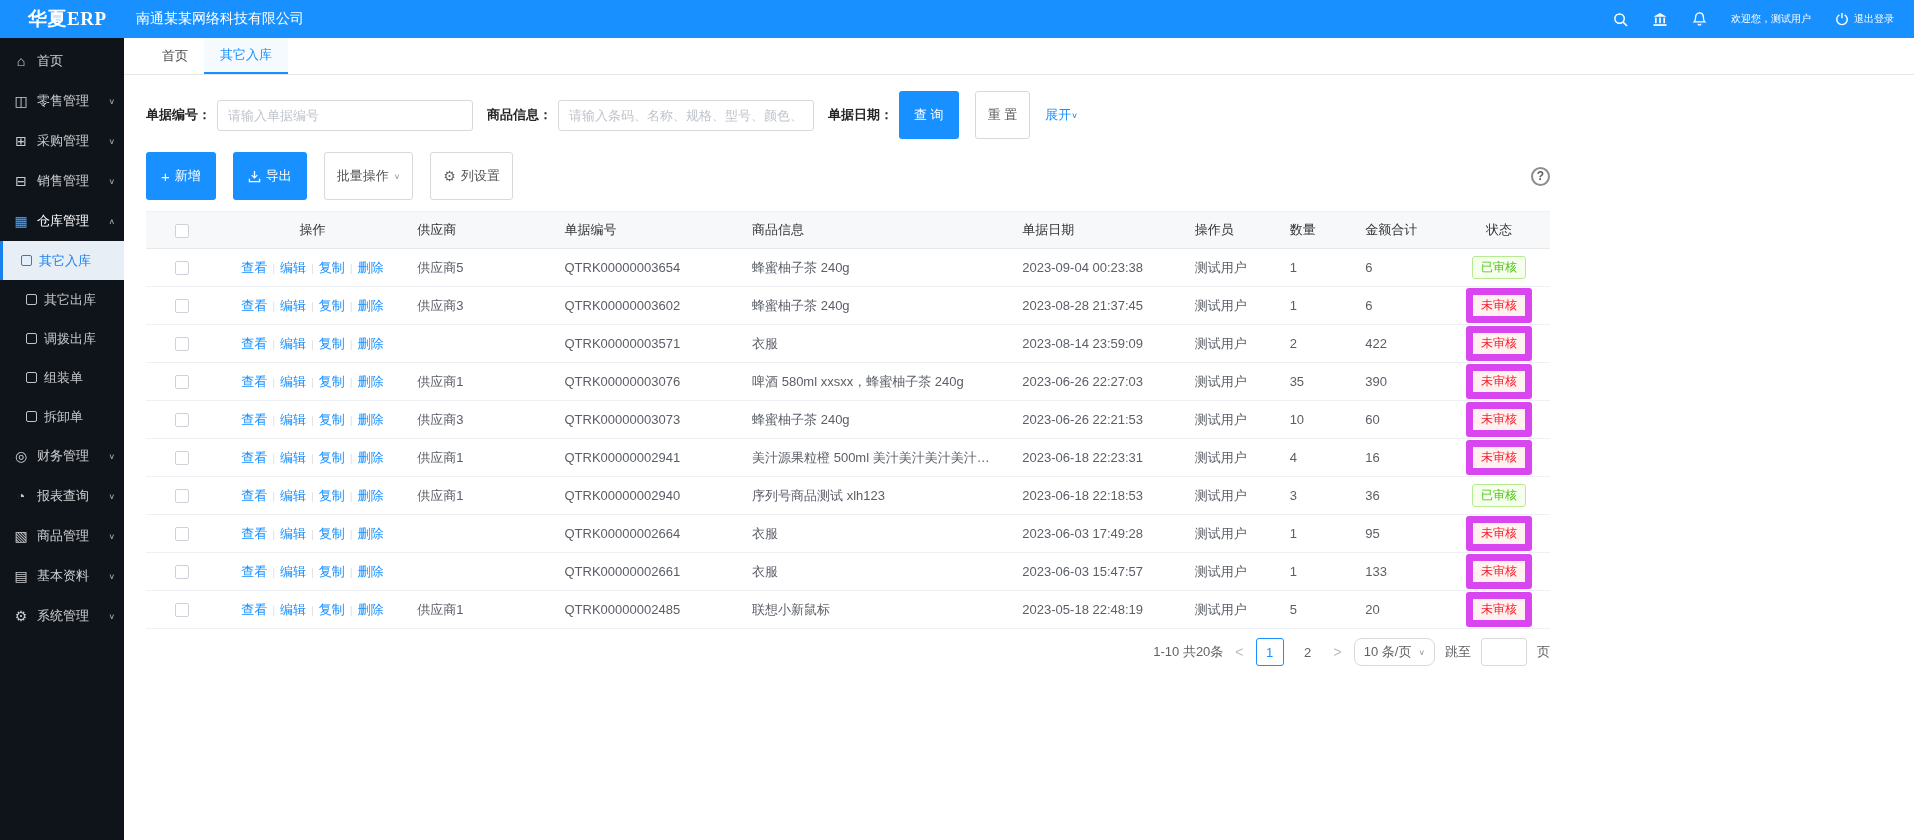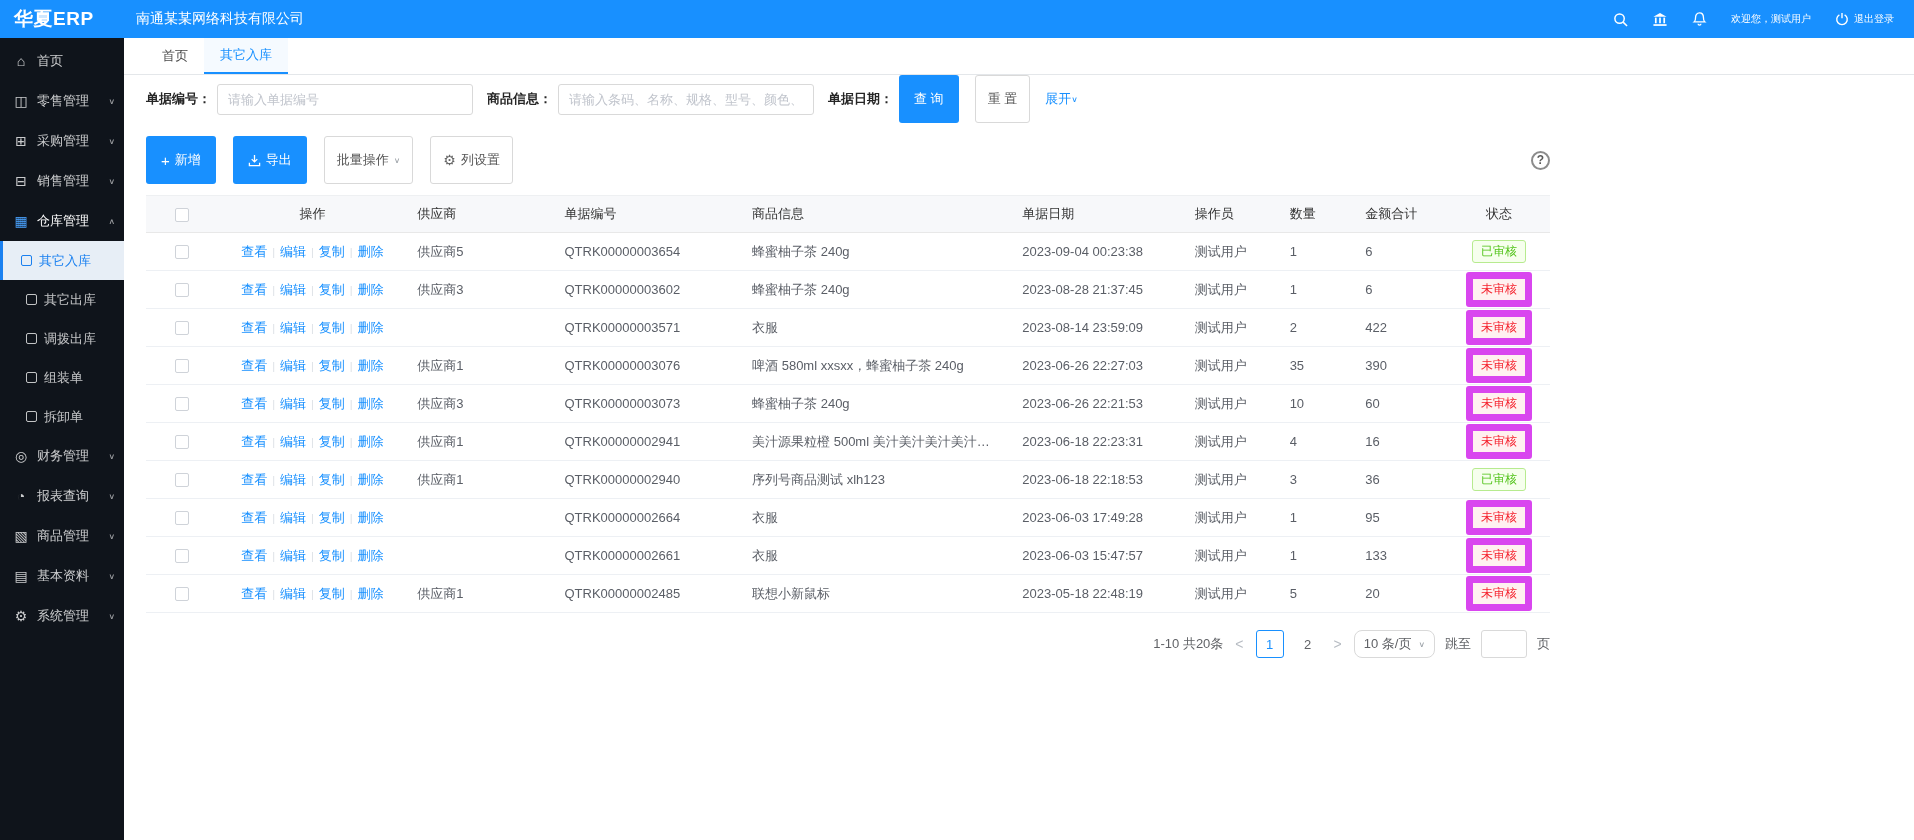--- a/index.html
+++ b/index.html
@@ -3,21 +3,21 @@
 <meta charset="utf-8">
 <style>
   * { box-sizing: border-box; margin: 0; padding: 0; }
   html,body { width: 1914px; height: 840px; }
   body {
     font-family: "Liberation Sans", "DejaVu Sans", sans-serif;
     background: #ffffff; overflow: hidden; font-size: 13px; color: #333;
   }
   
   .topbar { height: 38px; background: #1890ff; display: flex; align-items: center; color: #fff; }
-  .logo { width: 124px; padding-left: 14px; font-size: 19px; font-weight: bold; letter-spacing: .5px; white-space: nowrap; cursor: pointer; }
+  .logo { width: 124px; padding-left: 28px; font-size: 19px; font-weight: bold; letter-spacing: .5px; white-space: nowrap; cursor: pointer; font-family: Liberation Serif, serif; }
   .company { font-size: 14px; margin-left: 12px; font-weight: 500; }
   .topbar-right { margin-left: auto; display: flex; align-items: center; gap: 24px; padding-right: 20px; font-size: 10px; }
   .tb-icon { display: inline-flex; align-items: center; cursor: pointer; }
   .logout { display: inline-flex; align-items: center; gap: 5px; cursor: pointer; }
   
   .layout { display: flex; height: 802px; }
   .sidebar { width: 124px; background: #0f141b; padding-top: 3px; flex-shrink: 0; }
   .side-item { position: relative; height: 40px; display: flex; align-items: center; padding-left: 13px; gap: 8px;
                font-size: 13px; color: rgba(255,255,255,.78); cursor: pointer; }
   .side-item.expanded { color: #fff; }
@@ -28,21 +28,21 @@
                   font-size: 13px; color: rgba(255,255,255,.75); cursor: pointer; }
   .sub-icon { width: 11px; height: 11px; border: 1px solid currentColor; border-radius: 2px; flex-shrink: 0; }
   .side-subitem.selected { background: #e7eef6; color: #1a80f0; border-left: 3px solid #1a80f0; padding-left: 18px; }
   
   .main { flex: 1; display: flex; flex-direction: column; background: #fff; }
   .tabbar { height: 37px; border-bottom: 1px solid #e4e7ea; display: flex; align-items: stretch; padding-left: 22px; background: #fff; }
   .tab { display: flex; align-items: center; padding: 0 16px; font-size: 13px; color: #4a4a4a; cursor: pointer; }
   .tab.active { color: #1890ff; border-bottom: 2px solid #1890ff; background: #f5faff; }
   .content { width: 1404px; margin-left: 22px; }
   
-  .filter-row { display: flex; align-items: center; }
+  .filter-row { display: flex; align-items: center; margin-top: 16px; }
   .f-label { font-weight: 700; color: #262626; margin-right: 6px; white-space: nowrap; }
   .f-input { width: 256px; height: 31px; border: 1px solid #d9d9d9; border-radius: 3px; padding: 0 10px;
              font-size: 13px; color: #333; margin-right: 14px; outline: none; }
   input::placeholder { color: #c0c4cc; }
   .date-group { width: 256px; height: 31px; border: 1px solid #d9d9d9; border-radius: 3px;
                 display: flex; align-items: center; margin-right: 26px; background: #fff; }
   .date-input { width: 112px; border: none; outline: none; text-align: center; font-size: 13px; }
   .date-sep { color: #c0c4cc; }
   .btn { height: 48px; border-radius: 3px; font-size: 13px; display: inline-flex; align-items: center;
          justify-content: center; gap: 5px; cursor: pointer; border: 1px solid transparent; white-space: nowrap; }
@@ -67,21 +67,21 @@
        white-space: nowrap; overflow: hidden; text-overflow: ellipsis; }
   th.center, td.center { text-align: center; }
   .cbx { width: 14px; height: 14px; border: 1px solid #cfd3d9; border-radius: 2px; display: inline-block;
          vertical-align: middle; background: #fff; cursor: pointer; }
   .op-link { color: #1890ff; cursor: pointer; text-decoration: none; }
   .sep { color: #dde1e6; margin: 0 5px; font-size: 11px; }
   .badge { display: inline-block; padding: 3px 8px; border-radius: 3px; font-size: 12px; line-height: 1.2; }
   .badge.approved { color: #52c41a; background: #f6ffed; border: 1px solid #b7eb8f; }
   .badge.unapproved { color: #f5222d; background: #fff1f0; border: 7px solid #d946ef; }
   
-  .pagination { margin-top: 17px; display: flex; justify-content: flex-end; align-items: center; gap: 10px;
+  .pagination { margin-top: 9px; display: flex; justify-content: flex-end; align-items: center; gap: 10px;
                 font-size: 13px; color: #606266; }
   .arrow { color: #b7bcc3; cursor: pointer; font-size: 14px; padding: 0 2px; }
   .page-btn { min-width: 28px; height: 28px; display: inline-flex; align-items: center; justify-content: center;
               border-radius: 3px; cursor: pointer; }
   .page-btn.active { border: 1px solid #1890ff; color: #1890ff; }
   .size-select { height: 28px; border: 1px solid #d9d9d9; border-radius: 8px; display: inline-flex;
                  align-items: center; padding: 0 9px; gap: 7px; cursor: pointer; background: #fff; }
   .jump-input { width: 46px; height: 28px; border: 1px solid #d9d9d9; border-radius: 3px; outline: none; padding: 0 6px; }
 </style>
 </head>

